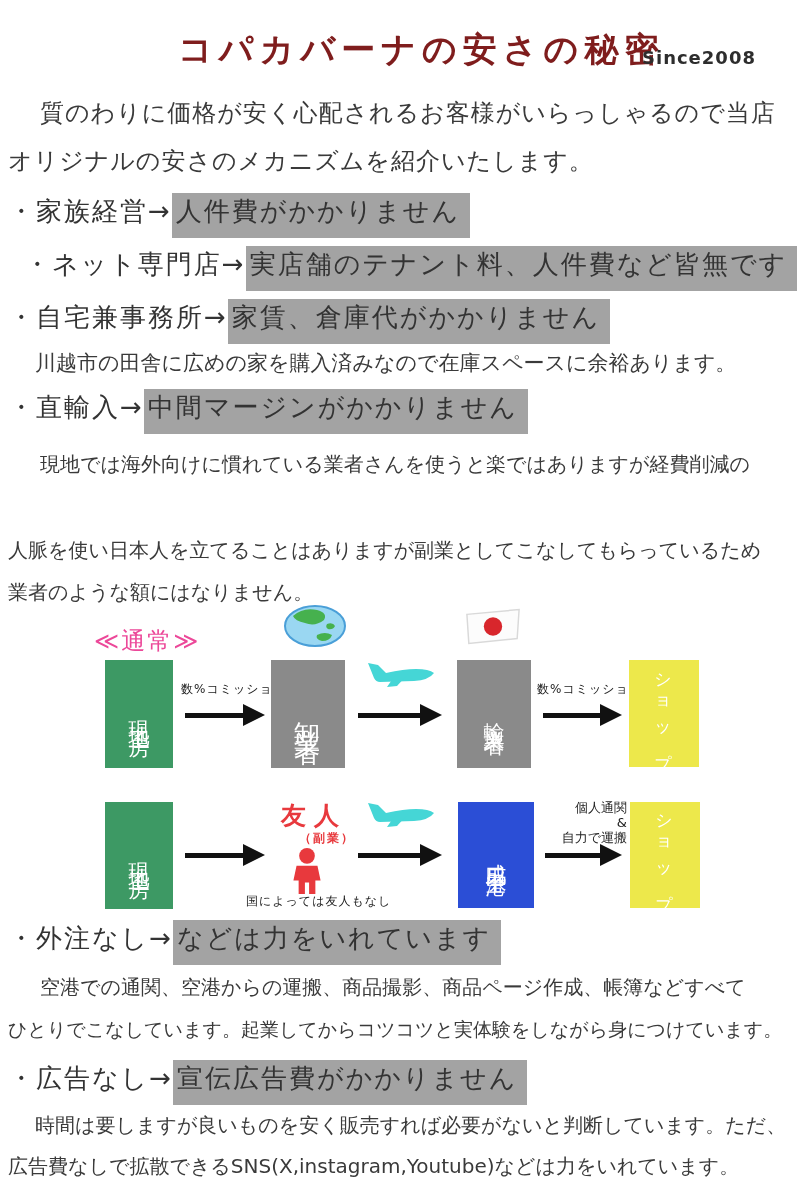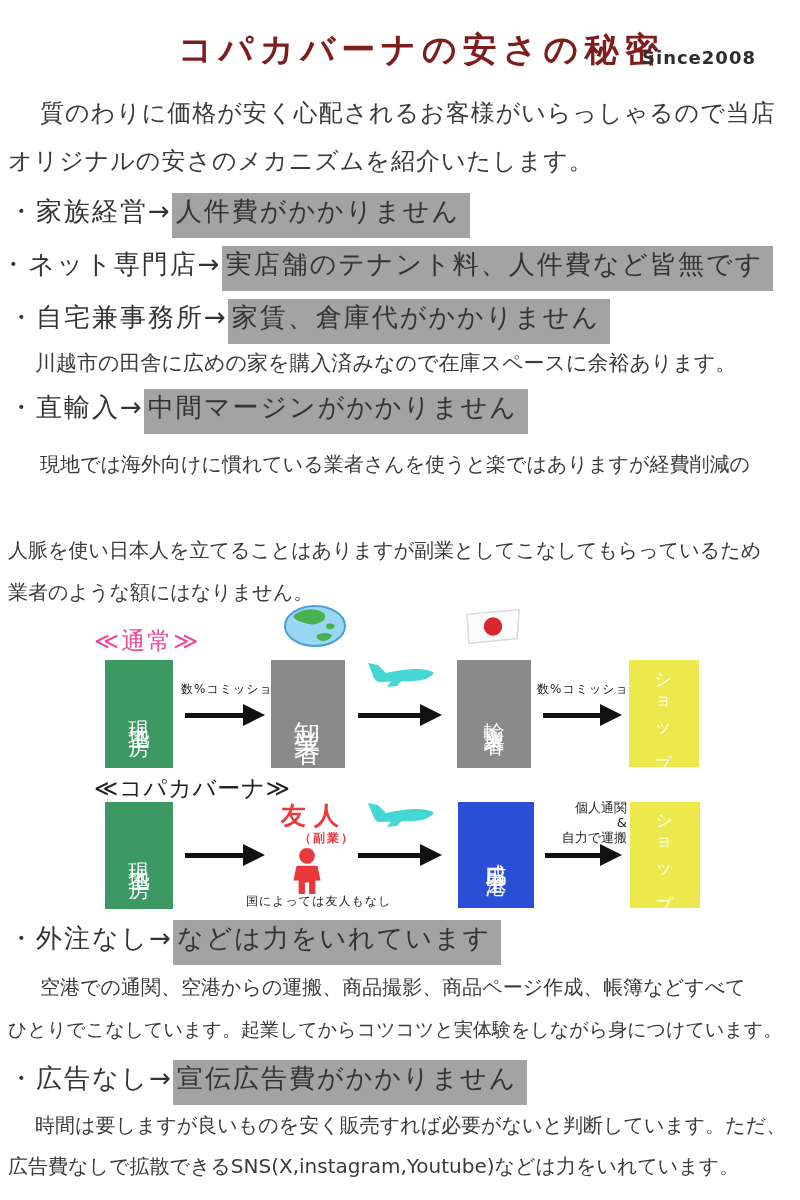--- a/index.html
+++ b/index.html
@@ -40,21 +40,21 @@
 
   <div class="txt title" style="left:150px;top:28px;">コパカバーナの安さの秘密</div>
   <div class="txt since" style="left:642px;top:47px;">Since2008</div>
 
   <div class="txt body24" style="left:40px;top:98px;">質のわりに価格が安く心配されるお客様がいらっしゃるので当店</div>
   <div class="txt body24" style="left:8px;top:146px;">オリジナルの安さのメカニズムを紹介いたします。</div>
 
   <div class="txt bullet" style="left:8px;top:195px;">
     <span>・家族経営→</span><span class="hl">人件費がかかりません</span>
   </div>
-  <div class="txt bullet" style="left:0;top:248px;">
+  <div class="txt bullet" style="left:24px;top:248px;">
     <span>・ネット専門店→</span><span class="hl">実店舗のテナント料、人件費など皆無です</span>
   </div>
   <div class="txt bullet" style="left:8px;top:301px;">
     <span>・自宅兼事務所→</span><span class="hl">家賃、倉庫代がかかりません</span>
   </div>
   <div class="txt note21" style="left:35px;top:350px;">川越市の田舎に広めの家を購入済みなので在庫スペースに余裕あります。</div>
   <div class="txt bullet" style="left:8px;top:391px;">
     <span>・直輸入→</span><span class="hl">中間マージンがかかりません</span>
   </div>
 
@@ -103,21 +103,20 @@
 
   <div class="box gray" style="left:457px;top:660px;width:74px;height:108px;font-size:21px;letter-spacing:4px;">輸入業者</div>
   <div class="txt smalllabel" style="left:537px;top:682px;">数%コミッション</div>
   <div class="arrow" style="left:543px;top:704px;width:79px;">
       <i class="shaft"></i>
       <i class="head"></i>
     </div>
 
   <div class="box yellow" style="left:629px;top:660px;width:70px;height:107px;font-size:17px;letter-spacing:7px;">ショップ</div>
 
-  <div class="txt" style="left:94px;top:774px;font-size:23px;letter-spacing:1px;color:#222;">≪コパカバーナ≫</div>
 
   <div class="box green" style="left:105px;top:802px;width:68px;height:107px;font-size:21px;letter-spacing:5px;">現地工房</div>
   <div class="arrow" style="left:185px;top:844px;width:80px;">
       <i class="shaft"></i>
       <i class="head"></i>
     </div>
 
   <div class="txt friend" style="left:281px;top:800px;">友人</div>
   <div class="txt friendsub" style="left:286px;top:831px;">（副業）</div>
   <div class="icon" style="left:289px;top:848px;">

